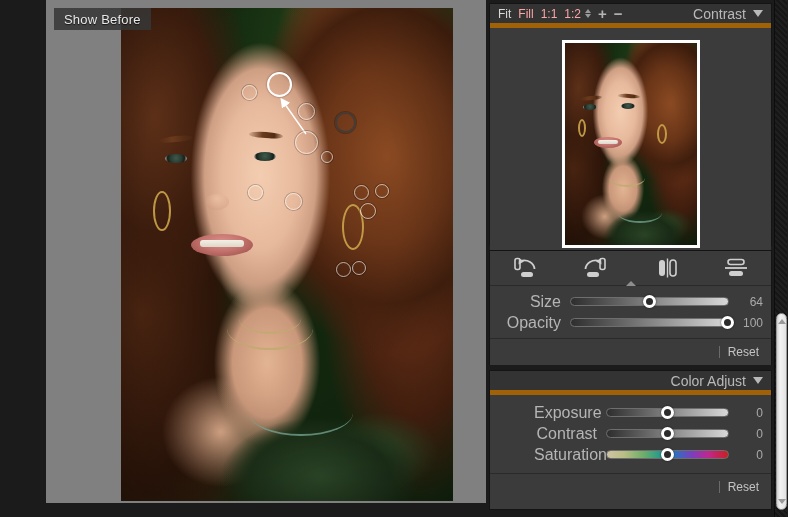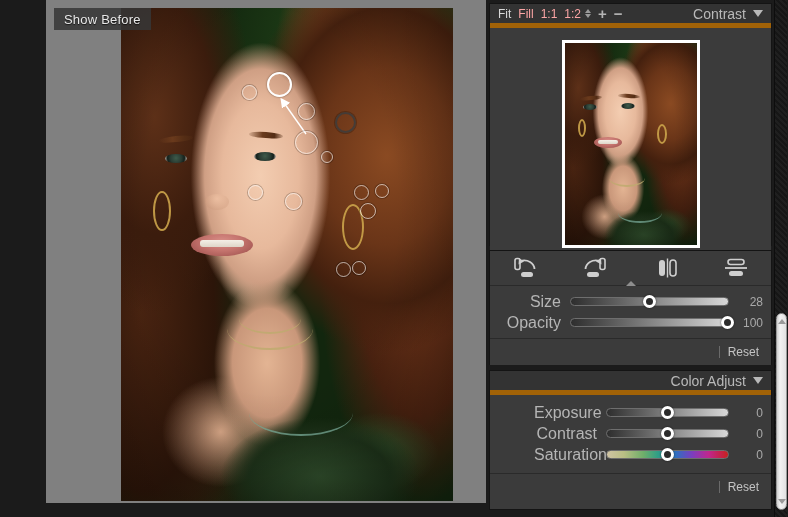--- a/index.html
+++ b/index.html
@@ -357,21 +357,21 @@
       <div class="divider"></div>
 
       <div style="position:relative; padding-top:5px;">
         <div class="caret-up"></div>
 
         <div class="sl-row">
           <span class="sl-label">Size</span>
           <span class="sl-track">
             <span class="sl-knob" id="knob-size" style="left: 50%;"></span>
           </span>
-          <span class="sl-val">28</span>
+          <span class="sl-val">64</span>
         </div>
 
         <div class="sl-row">
           <span class="sl-label">Opacity</span>
           <span class="sl-track">
             <span class="sl-knob" id="knob-opacity" style="left: 100%;"></span>
           </span>
           <span class="sl-val">100</span>
         </div>
       </div>

